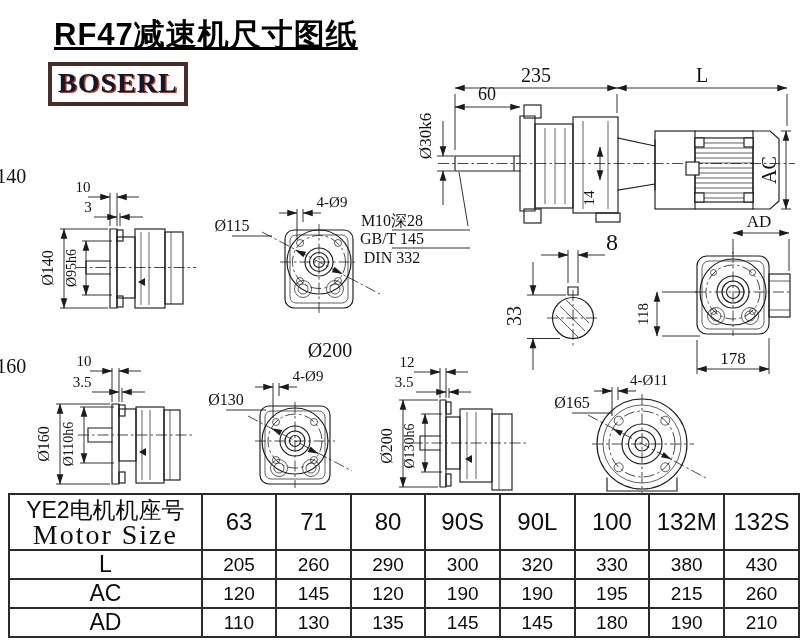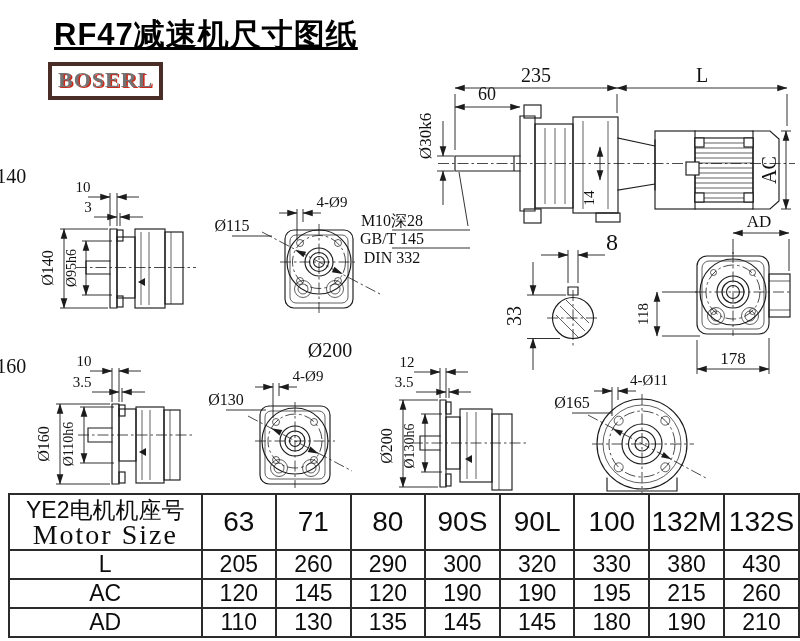--- a/index.html
+++ b/index.html
@@ -3,41 +3,41 @@
 <meta charset="utf-8">
 <style>
   html,body{margin:0;padding:0;background:#ffffff;}
   #stage{position:relative;width:800px;height:641px;background:#fff;overflow:hidden;
          font-family:"Liberation Sans",sans-serif;}
   
   #title{position:absolute;left:54px;top:14px;font-size:31px;font-weight:bold;
          color:#000;letter-spacing:1px;font-family:"Liberation Sans",sans-serif;white-space:nowrap;text-decoration:underline;}
   #logo{position:absolute;left:48px;top:62px;border:4px solid #4a2d26;background:#fff;
         padding:1px 6px 3px 6px;}
-  #logo span{font-family:"Liberation Serif",serif;font-size:22px;font-weight:bold;
-        color:#737373;letter-spacing:1px;text-shadow:1.5px 1px 0 #cc2a1a;}
+  #logo span{font-family:"Liberation Serif",serif;font-size:28px;font-weight:bold;
+        color:#0f172a;letter-spacing:1px;text-shadow:1.5px 1px 0 #cc2a1a;}
   
   #drawing{position:absolute;left:0;top:0;}
   .k{stroke:#1c1c1c;stroke-width:1.15;fill:none;stroke-linecap:square;}
   .t{stroke:#1c1c1c;stroke-width:0.7;fill:none;}
   .c{stroke:#1c1c1c;stroke-width:0.8;fill:none;stroke-dasharray:11 3 2.5 3;}
   .d{stroke:#1c1c1c;stroke-width:0.9;fill:none;}
   .f{fill:#1c1c1c;stroke:none;}
   .w{fill:#ffffff;}
   text.dt{font-family:"Liberation Serif",serif;fill:#121212;text-anchor:middle;}
   
   #spec-table{position:absolute;left:8px;top:493px;border-collapse:collapse;table-layout:fixed;}
   #spec-table td{border:2px solid #2b2b2b;text-align:center;vertical-align:middle;
         color:#0d0d0d;padding:0;}
   #spec-table .hd{height:56px;}
   #spec-table .rw{height:28px;font-size:23px;}
-  .cell-num{font-size:23px;}
+  .cell-num{font-size:19px;}
   .hd-cn{font-size:23px;line-height:26px;}
   .hd-en{font-size:28px;line-height:24px;font-family:Liberation Serif, serif;letter-spacing:2px;}
-  .col-h{font-size:28px;}
+  .col-h{font-size:24px;}
 </style>
 </head>
 <body>
 
 <div id="stage">
 
   <svg id="drawing" width="800" height="494" viewBox="0 0 800 494">
     <defs>
       <marker id="ar" viewBox="0 0 10 8" refX="9.6" refY="4" markerWidth="12" markerHeight="9" orient="auto-start-reverse">
           <path d="M10 4 L0 0.7 L0 7.3 Z" fill="#1c1c1c"></path>

